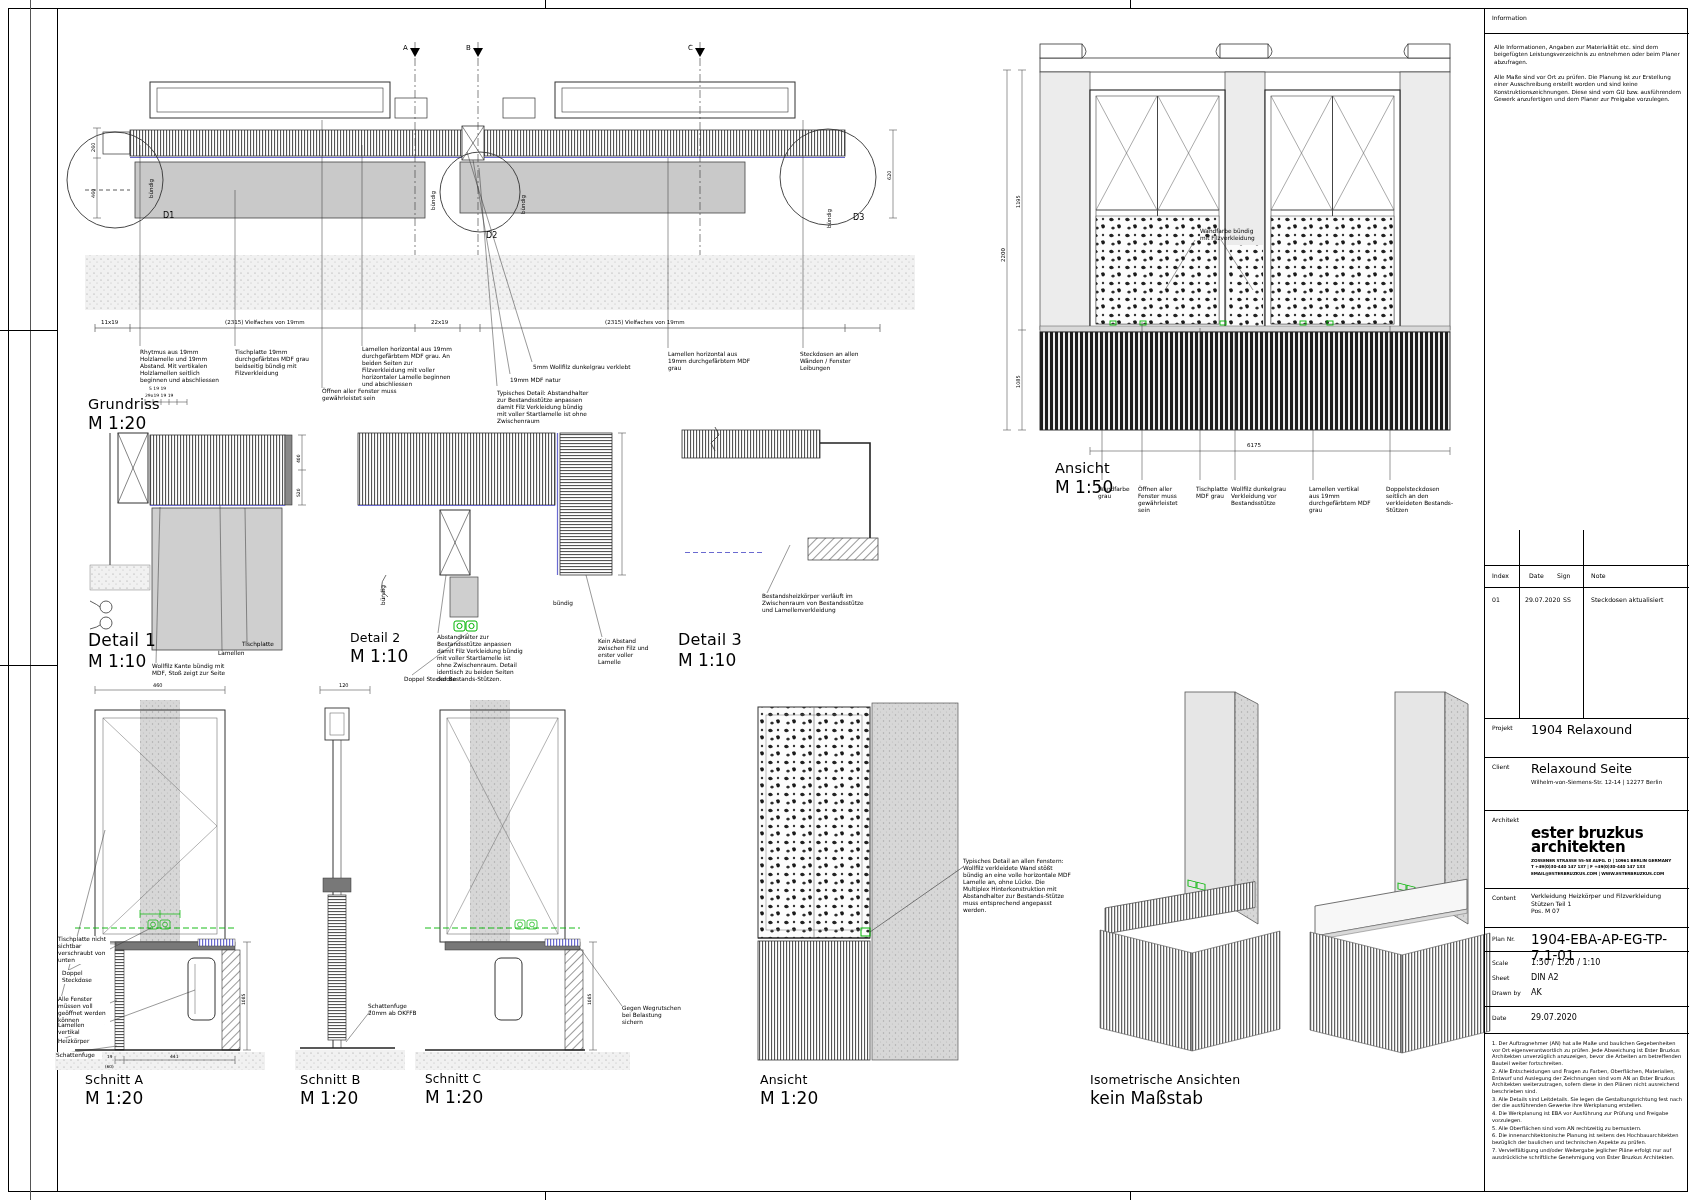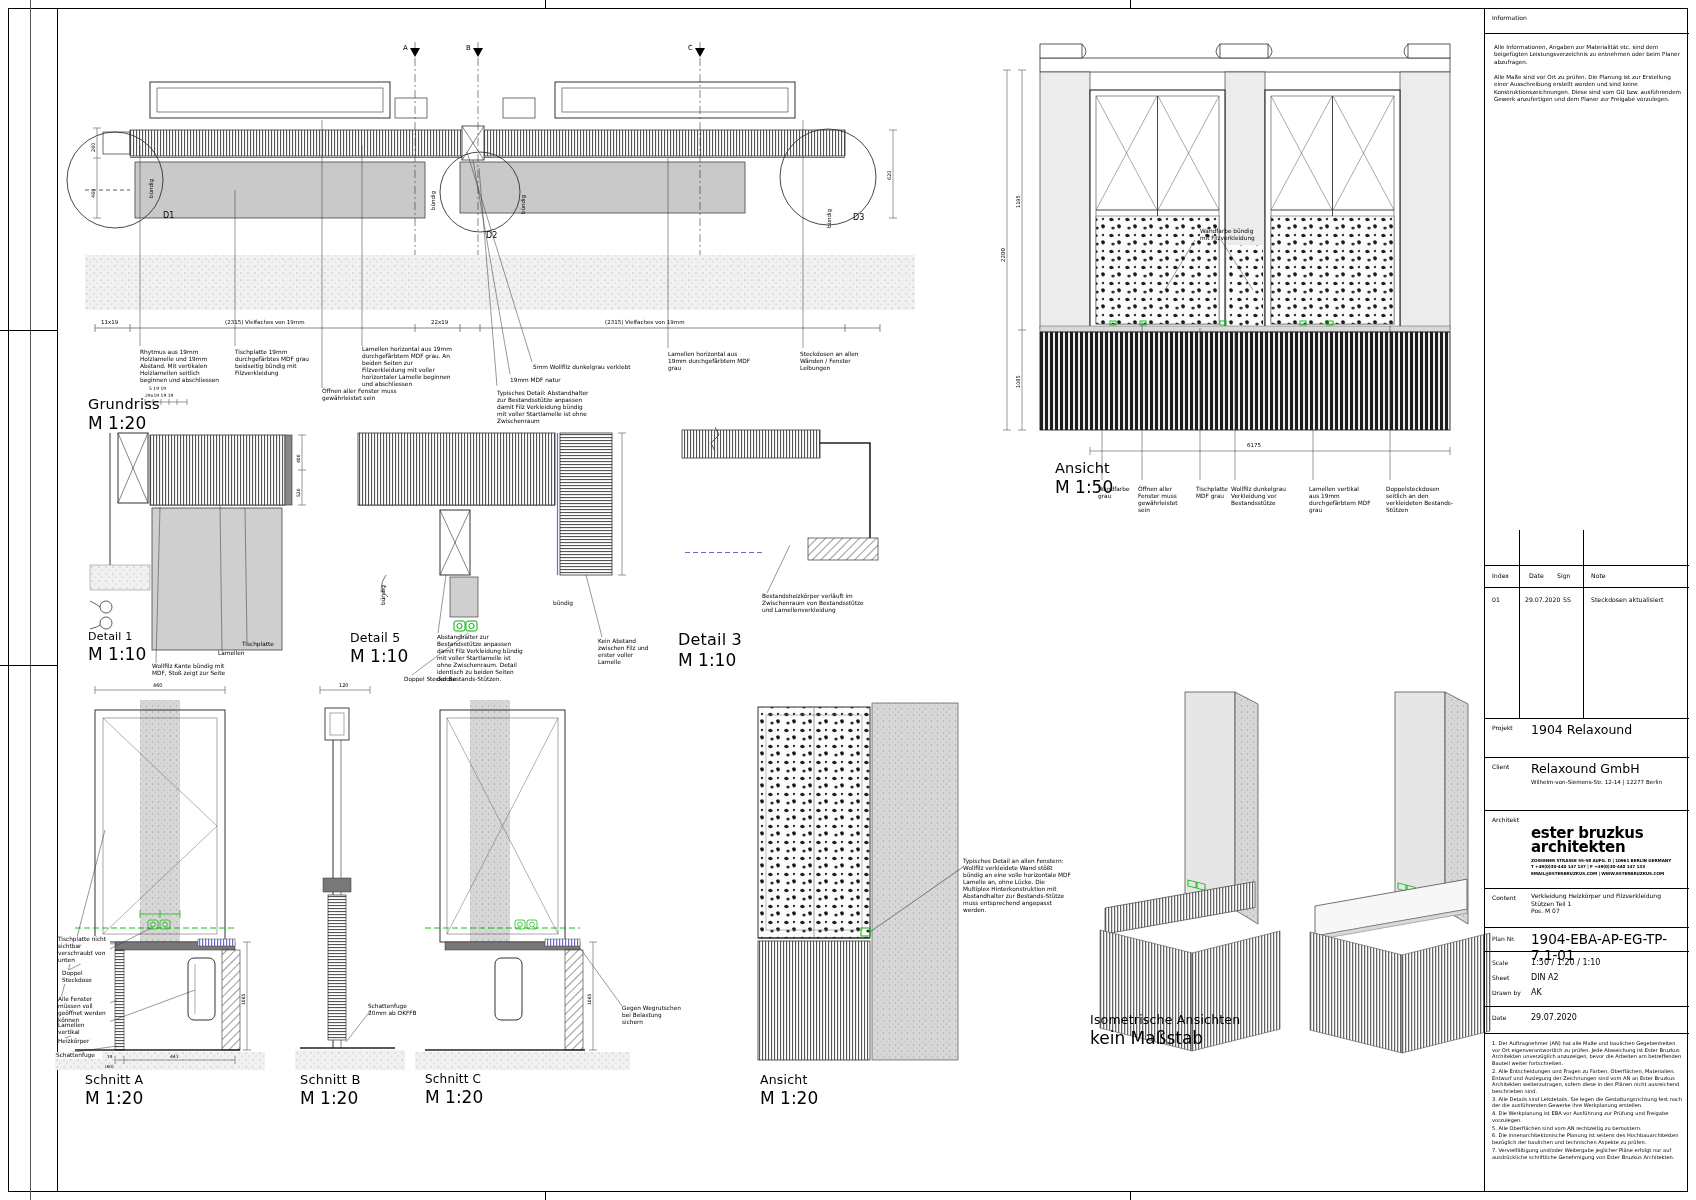--- a/index.html
+++ b/index.html
@@ -316,21 +316,21 @@
   </g>
   <text font-size="4.5" transform="rotate(-90 210 38)" x="210" y="38">400</text>
   <text font-size="4.5" transform="rotate(-90 210 72)" x="210" y="72">520</text>
   <g stroke="#333" stroke-width=".5">
     <line x1="70" y1="82" x2="66" y2="238"></line>
     <line x1="130" y1="80" x2="132" y2="226"></line>
     <line x1="155" y1="83" x2="157" y2="218"></line>
   </g>
 </svg>
 <div class="vtitle" style="left:88px;top:630px">
-  <div class="t" style="font-size:11px">Detail 1</div>
+  <div class="t" style="font-size:17px">Detail 1</div>
     <div class="s">M 1:10</div>
 </div>
 <div class="ann" style="left:152px;top:663px;width:78px">Wollfilz Kante bündig mit MDF, Stoß zeigt zur Seite</div>
 <div class="ann" style="left:218px;top:650px;width:36px">Lamellen</div>
 <div class="ann" style="left:242px;top:641px;width:36px">Tischplatte</div>
 
 <svg class="view" style="left:350px;top:425px" width="290" height="245" viewBox="0 0 290 245">
   <rect x="8" y="8" width="197" height="72" fill="url(#comb)" stroke="#333" stroke-width=".8"></rect>
   <line x1="8" y1="80.5" x2="205" y2="80.5" stroke="#6a6ad0" stroke-width="1.2"></line>
   <rect x="90" y="85" width="30" height="65" fill="#fff" stroke="#333" stroke-width="1"></rect>
@@ -353,21 +353,21 @@
   </g>
   <g stroke="#555" stroke-width=".6">
       <line x1="272" y1="8" x2="272" y2="150"></line>
       <line x1="268" y1="8" x2="276" y2="8"></line>
       <line x1="268" y1="150" x2="276" y2="150"></line>
     </g>
 </svg>
 <div class="ann rot" style="left:380px;top:605px">bündig</div>
 <div class="ann" style="left:553px;top:600px;width:30px">bündig</div>
 <div class="vtitle" style="left:350px;top:630px">
-  <div class="t" style="font-size:12.5px">Detail 5</div>
+  <div class="t" style="font-size:12.5px">Detail 2</div>
     <div class="s">M 1:10</div>
 </div>
 <div class="ann" style="left:437px;top:634px;width:86px">Abstandhalter zur Bestandsstütze anpassen damit Filz Verkleidung bündig mit voller Startlamelle ist ohne Zwischenraum. Detail identisch zu beiden Seiten der Bestands-Stützen.</div>
 <div class="ann" style="left:404px;top:676px;width:60px">Doppel Steckdose</div>
 <div class="ann" style="left:598px;top:638px;width:58px">Kein Abstand zwischen Filz und erster voller Lamelle</div>
 
 <svg class="view" style="left:675px;top:425px" width="215" height="200" viewBox="0 0 215 200">
   <rect x="7" y="5" width="138" height="28" fill="url(#comb)" stroke="#333" stroke-width=".8"></rect>
   <path d="M40 2 l4 8 l-8 8 l4 8" fill="none" stroke="#333" stroke-width=".8"></path>
   <path d="M145 18 H195 V115 H150" fill="none" stroke="#222" stroke-width="1.6"></path>
@@ -549,21 +549,21 @@
       <rect y="30" width="152" height="4" fill="#d9d9d9" stroke="#555" stroke-width=".4"></rect>
     </g>
     <g transform="translate(40,252) skewY(14)">
       <rect width="92" height="98" fill="url(#comb)" stroke="#555" stroke-width=".6"></rect>
     </g>
     <g transform="translate(132,275) skewY(-14)">
       <rect width="88" height="98" fill="url(#comb)" stroke="#555" stroke-width=".6"></rect>
     </g>
   </g>
 </svg>
-<div class="vtitle" style="left:1090px;top:1012px">
+<div class="vtitle" style="left:1090px;top:1072px">
   <div class="t" style="font-size:12.5px">Isometrische Ansichten</div>
     <div class="s">kein Maßstab</div>
 </div>
 
 <div class="abs" style="left:1484px;top:8px;width:204px;height:1184px;border-left:1px solid #000">
   <div class="tb-label" style="left:7px;top:6px">Information</div>
   <div class="ln" style="left:0;top:25px;width:204px;height:1px"></div>
   <div class="tb-val-sm" style="left:9px;top:36px;width:188px">Alle Informationen, Angaben zur Materialität etc. sind dem beigefügten Leistungsverzeichnis zu entnehmen oder beim Planer abzufragen.</div>
   <div class="tb-val-sm" style="left:9px;top:66px;width:188px">Alle Maße sind vor Ort zu prüfen. Die Planung ist zur Erstellung einer Ausschreibung erstellt worden und sind keine Konstruktionszeichnungen. Diese sind vom GU bzw. ausführendem Gewerk anzufertigen und dem Planer zur Freigabe vorzulegen.</div>
 
@@ -579,21 +579,21 @@
   <div class="idx" style="left:40px;top:588px">29.07.2020</div>
   <div class="idx" style="left:78px;top:588px">SS</div>
   <div class="idx" style="left:106px;top:588px">Steckdosen aktualisiert</div>
 
   <div class="ln" style="left:0;top:710px;width:204px;height:1px"></div>
   <div class="tb-label" style="left:7px;top:716px">Projekt</div>
   <div class="tb-val-lg" style="left:46px;top:714px">1904 Relaxound</div>
 
   <div class="ln" style="left:0;top:749px;width:204px;height:1px"></div>
   <div class="tb-label" style="left:7px;top:755px">Client</div>
-  <div class="tb-val-lg" style="left:46px;top:753px">Relaxound GmbH</div>
+  <div class="tb-val-lg" style="left:46px;top:753px">Relaxound Seite</div>
   <div class="tb-val-sm" style="left:46px;top:771px;width:150px">Wilhelm-von-Siemens-Str. 12-14 | 12277 Berlin</div>
 
   <div class="ln" style="left:0;top:802px;width:204px;height:1px"></div>
   <div class="tb-label" style="left:7px;top:808px">Architekt</div>
   <div class="logo" style="left:46px;top:818px">
     <div>ester bruzkus</div>
     <div>architekten</div>
   </div>
   <div class="logo-small" style="left:46px;top:850px">
     <div>ZOSSENER STRASSE 55-58 AUFG. D | 10961 BERLIN GERMANY</div>

